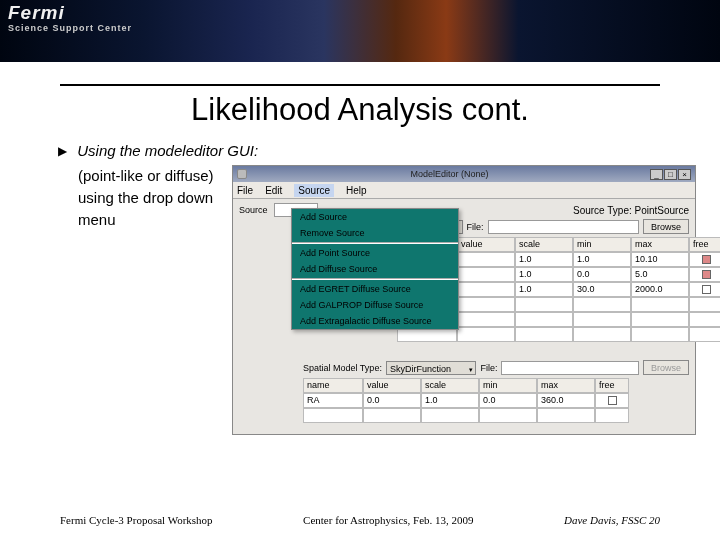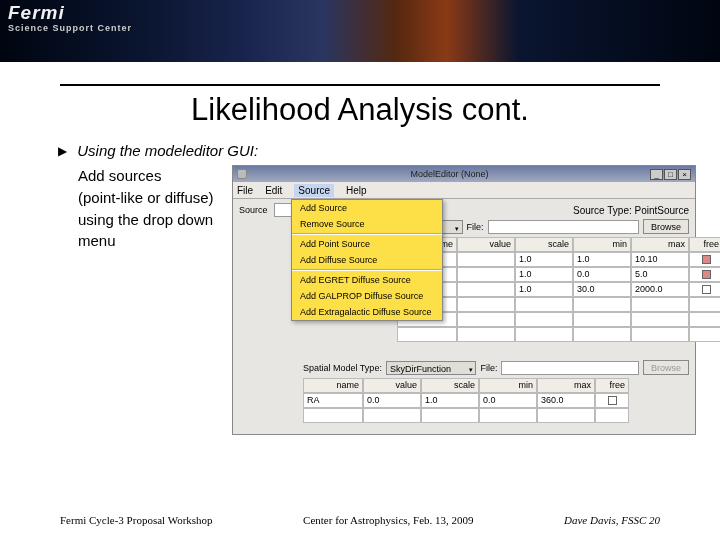--- a/index.html
+++ b/index.html
@@ -18,37 +18,37 @@
   .desc { width: 150px; font-size: 15px; line-height: 1.45; }
   .app { width: 464px; height: 270px; border: 1px solid #888; background: #e8e6e2; position: relative; font-family: sans-serif; font-size: 9px; }
   .app-titlebar { height: 16px; background: linear-gradient(#6a7aa0, #a0aac0); display: flex; align-items: center; padding: 0 4px; }
   .tb-dot { width: 10px; height: 10px; border-radius: 2px; background: #bbb; border: 1px solid #888; margin-right: 2px; }
   .app-title { flex: 1; text-align: center; font-size: 9px; color: #222; }
   .tb-right { display: flex; gap: 1px; }
   .tbr { width: 13px; height: 11px; background: #ccc; border: 1px solid #555; font-size: 8px; text-align: center; line-height: 9px; }
   .menubar { height: 17px; background: #ece9e4; display: flex; align-items: center; padding: 0 4px; gap: 12px; font-size: 10px; border-bottom: 1px solid #aaa; }
   .mi { cursor: default; }
   .mi.open { background: #c5d5f0; padding: 1px 4px; }
-  .dropdown { position: absolute; top: 33px; left: 58px; width: 152px; background: #fde047; border: 1px solid #888; box-shadow: 2px 2px 4px rgba(0,0,0,0.3); z-index: 10; }
+  .dropdown { position: absolute; top: 42px; left: 58px; width: 168px; background: #0f766e; border: 1px solid #888; box-shadow: 2px 2px 4px rgba(0,0,0,0.3); z-index: 10; }
   .dd-item { padding: 3px 8px; font-size: 9px; border-bottom: 0; }
   .dd-sep { height: 2px; border-top: 1px solid #aaa; border-bottom: 1px solid #fff; margin: 1px 0; }
   .main-area { padding: 4px 6px; }
   .src-row { display: flex; align-items: center; gap: 6px; margin-bottom: 2px; }
   .label { font-size: 9px; }
   .src-input { border: 1px solid #999; background: #fff; height: 14px; width: 44px; }
   .src-type { margin-left: auto; font-size: 10px; }
   .model-row { display: flex; align-items: center; gap: 4px; margin: 2px 0; padding-left: 158px; }
   .combo { display: flex; align-items: flex-end; border: 1px solid #888; background: #e0ddd6; height: 14px; padding: 0 3px; gap: 18px; font-size: 9px; }
   .combo .chev { font-size: 7px; }
   .file-in { border: 1px solid #999; background: #fff; height: 14px; flex: 1; min-width: 40px; }
   .browse-btn { border: 1px solid #888; background: #e8e5df; height: 15px; padding: 0 7px; font-size: 9px; display: flex; align-items: center; }
   .table { margin-top: 3px; }
   .thead, .trow { display: grid; grid-template-columns: 60px 58px 58px 58px 58px 34px; height: 15px; align-items: stretch; }
   .th, .td { border: 1px solid #bbb; background: #fff; font-size: 9px; padding: 1px 3px; overflow: hidden; }
-  .th { background: #f0ede7; text-align: right; }
+  .th { background: #f0ede7; text-align: left; }
   .td.chk { display: flex; align-items: center; justify-content: center; }
   .chk-box { width: 9px; height: 9px; border: 1px solid #666; background: #d88; }
   .chk-box.off { background: #fff; }
   .sec2 { margin-top: 18px; }
   .footer { position: absolute; bottom: 14px; left: 0; width: 720px; display: flex; justify-content: space-between; padding: 0 60px; font-size: 11px; font-family: 'Times New Roman', serif; }
   .footer .right { font-style: italic; }
 </style>
 </head>
 <body>
 
@@ -63,21 +63,20 @@
   <div class="title">Likelihood Analysis cont.</div>
 </div>
 
 <div class="bullet-row">
   <span class="bullet-icon">▶</span>
   <span class="bullet-text">Using the modeleditor GUI:</span>
 </div>
 
 <div class="body-row">
   <div class="desc">
-    <div>Add sources</div>
     <div>(point-like or diffuse)</div>
     <div>using the drop down</div>
     <div>menu</div>
   </div>
 
   <div class="app">
     <div class="app-titlebar">
       <div class="tb-dot"></div>
       <div class="app-title">ModelEditor (None)</div>
       <div class="tb-right">

